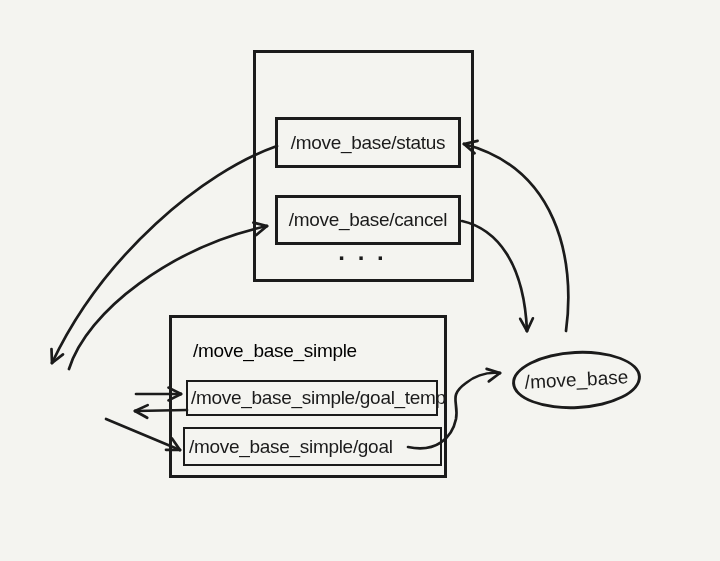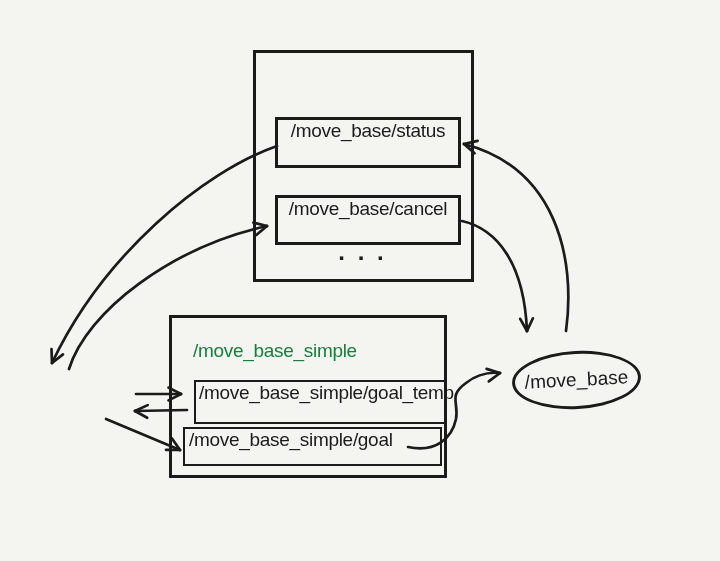--- a/index.html
+++ b/index.html
@@ -36,49 +36,50 @@
   }
   .outer-simple {
     left: 169px; top: 315px;
     width: 278px; height: 163px;
   }
   .topic-box {
     position: absolute;
     border: 3px solid #1b1b1b;
     box-sizing: border-box;
     display: flex;
+    align-items: center;
     white-space: nowrap;
     background: transparent;
   }
   .topic-box span {
     font-size: 19px;
     letter-spacing: -0.3px;
     color: #1b1b1b;
   }
   .box-status { left: 19px; top: 64px; width: 186px; height: 51px; justify-content: center; }
   .box-cancel { left: 19px; top: 142px; width: 186px; height: 50px; justify-content: center; }
-  .box-goal-temp { left: 14px; top: 62px; width: 252px; height: 44px; border-width: 2.5px; padding-left: 3px; margin-left: 8px; }
+  .box-goal-temp { left: 14px; top: 62px; width: 252px; height: 36px; border-width: 2.5px; padding-left: 3px; }
   .box-goal { left: 11px; top: 109px; width: 259px; height: 39px; border-width: 2.5px; padding-left: 4px; }
   .ellipsis {
     position: absolute;
     left: 64px; top: 185px;
     width: 85px; height: 30px;
     text-align: center;
     font-size: 24px;
     font-weight: bold;
     letter-spacing: 3px;
     color: #1b1b1b;
   }
   .group-label {
     position: absolute;
     left: 21px; top: 22px;
     font-size: 19px;
     letter-spacing: -0.3px;
     white-space: nowrap;
-    color: #15803d;
+    color: #000000;
   }
   .ellipse {
     position: absolute;
     border: 3px solid #1b1b1b;
     border-radius: 50%;
     box-sizing: border-box;
     display: flex;
     align-items: center;
     justify-content: center;
     background: transparent;

